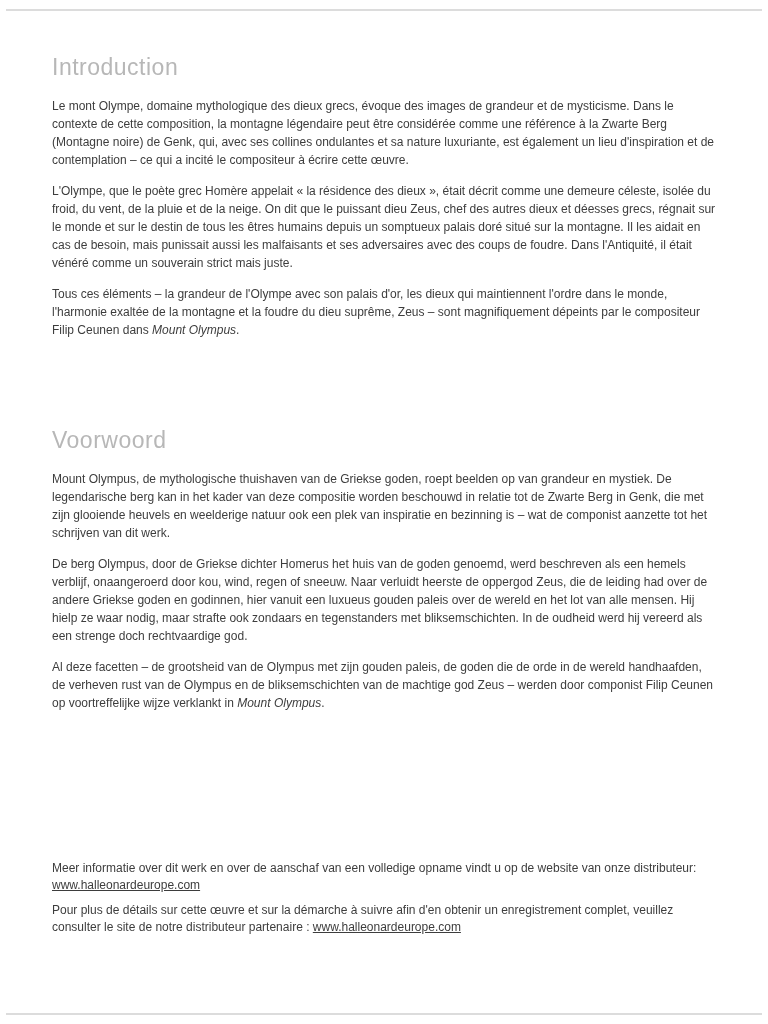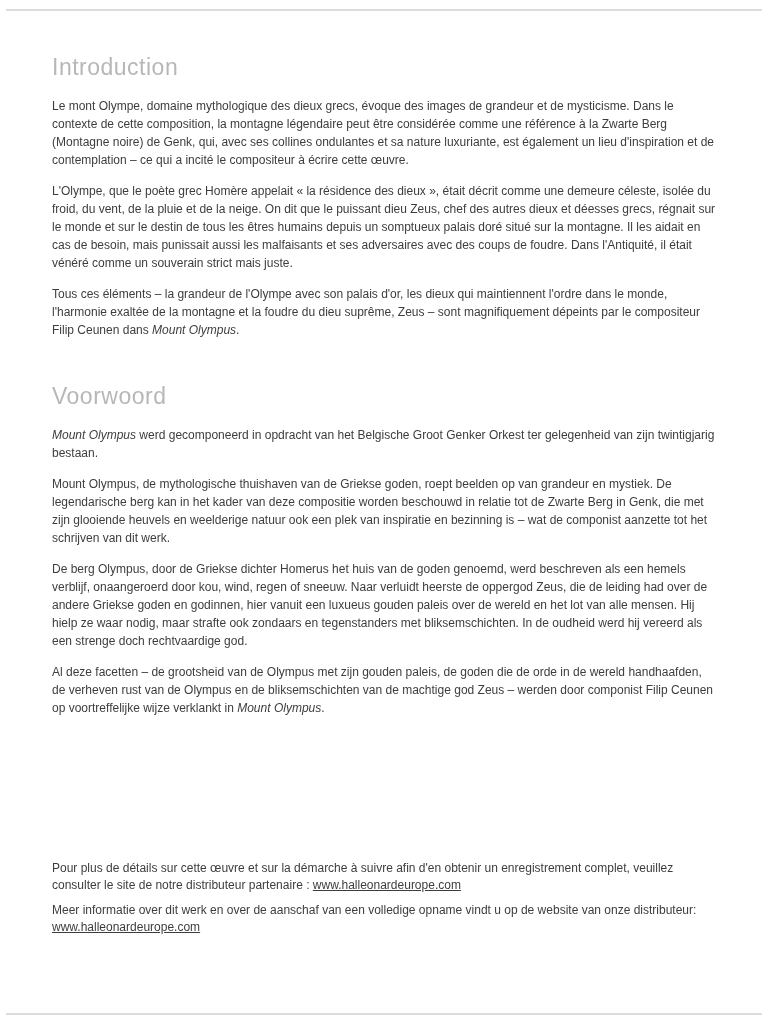--- a/index.html
+++ b/index.html
@@ -27,21 +27,21 @@
     position: absolute;
     left: 6px;
     right: 6px;
     height: 2px;
     background: #dcdcdc;
   }
   .page-edge.top { top: 9px; }
   .page-edge.bottom { bottom: 9px; }
 
   section { display: block; }
-  section + section { margin-top: 44px; }
+  section + section { margin-top: 88px; }
 
   .heading {
     font-size: 23px;
     font-weight: 400;
     letter-spacing: 0.5px;
     color: #b7b7b7;
     margin: 0 0 16px 0;
   }
   p.body-par {
     font-size: 12px;
@@ -76,26 +76,25 @@
 <div class="page">
   <div id="sections">
       <section>
         <h2 class="heading">Introduction</h2>
         <p class="body-par"><span>Le mont Olympe, domaine mythologique des dieux grecs, évoque des images de grandeur et de mysticisme. Dans le contexte de cette composition, la montagne légendaire peut être considérée comme une référence à la Zwarte Berg (Montagne noire) de Genk, qui, avec ses collines ondulantes et sa nature luxuriante, est également un lieu d'inspiration et de contemplation – ce qui a incité le compositeur à écrire cette œuvre.</span></p>
         <p class="body-par"><span>L'Olympe, que le poète grec Homère appelait « la résidence des dieux », était décrit comme une demeure céleste, isolée du froid, du vent, de la pluie et de la neige. On dit que le puissant dieu Zeus, chef des autres dieux et déesses grecs, régnait sur le monde et sur le destin de tous les êtres humains depuis un somptueux palais doré situé sur la montagne. Il les aidait en cas de besoin, mais punissait aussi les malfaisants et ses adversaires avec des coups de foudre. Dans l'Antiquité, il était vénéré comme un souverain strict mais juste.</span></p>
         <p class="body-par"><span>Tous ces éléments – la grandeur de l'Olympe avec son palais d'or, les dieux qui maintiennent l'ordre dans le monde, l'harmonie exaltée de la montagne et la foudre du dieu suprême, Zeus – sont magnifiquement dépeints par le compositeur Filip Ceunen dans </span><span class="it">Mount Olympus</span><span>.</span></p>
       </section>
       <section>
         <h2 class="heading">Voorwoord</h2>
-        <p class="body-par"><span class="it">Mount Olympus</span><span> werd gecomponeerd in opdracht van het Belgische Groot Genker Orkest ter gelegenheid van zijn twintigjarig bestaan.</span></p>
         <p class="body-par"><span>Mount Olympus, de mythologische thuishaven van de Griekse goden, roept beelden op van grandeur en mystiek. De legendarische berg kan in het kader van deze compositie worden beschouwd in relatie tot de Zwarte Berg in Genk, die met zijn glooiende heuvels en weelderige natuur ook een plek van inspiratie en bezinning is – wat de componist aanzette tot het schrijven van dit werk.</span></p>
         <p class="body-par"><span>De berg Olympus, door de Griekse dichter Homerus het huis van de goden genoemd, werd beschreven als een hemels verblijf, onaangeroerd door kou, wind, regen of sneeuw. Naar verluidt heerste de oppergod Zeus, die de leiding had over de andere Griekse goden en godinnen, hier vanuit een luxueus gouden paleis over de wereld en het lot van alle mensen. Hij hielp ze waar nodig, maar strafte ook zondaars en tegenstanders met bliksemschichten. In de oudheid werd hij vereerd als een strenge doch rechtvaardige god.</span></p>
         <p class="body-par"><span>Al deze facetten – de grootsheid van de Olympus met zijn gouden paleis, de goden die de orde in de wereld handhaafden, de verheven rust van de Olympus en de bliksemschichten van de machtige god Zeus – werden door componist Filip Ceunen op voortreffelijke wijze verklankt in </span><span class="it">Mount Olympus</span><span>.</span></p>
       </section>
     </div>
   <div class="footer" id="footer">
+      <p class="footer-line"><span>Meer informatie over dit werk en over de aanschaf van een volledige opname vindt u op de website van onze distributeur: </span><a class="link">www.halleonardeurope.com</a></p>
       <p class="footer-line"><span>Pour plus de détails sur cette œuvre et sur la démarche à suivre afin d'en obtenir un enregistrement complet, veuillez consulter le site de notre distributeur partenaire : </span><a class="link">www.halleonardeurope.com</a></p>
-      <p class="footer-line"><span>Meer informatie over dit werk en over de aanschaf van een volledige opname vindt u op de website van onze distributeur: </span><a class="link">www.halleonardeurope.com</a></p>
     </div>
 </div>
 
 <div class="page-edge top"></div>
 <div class="page-edge bottom"></div>
 
 </body></html>

